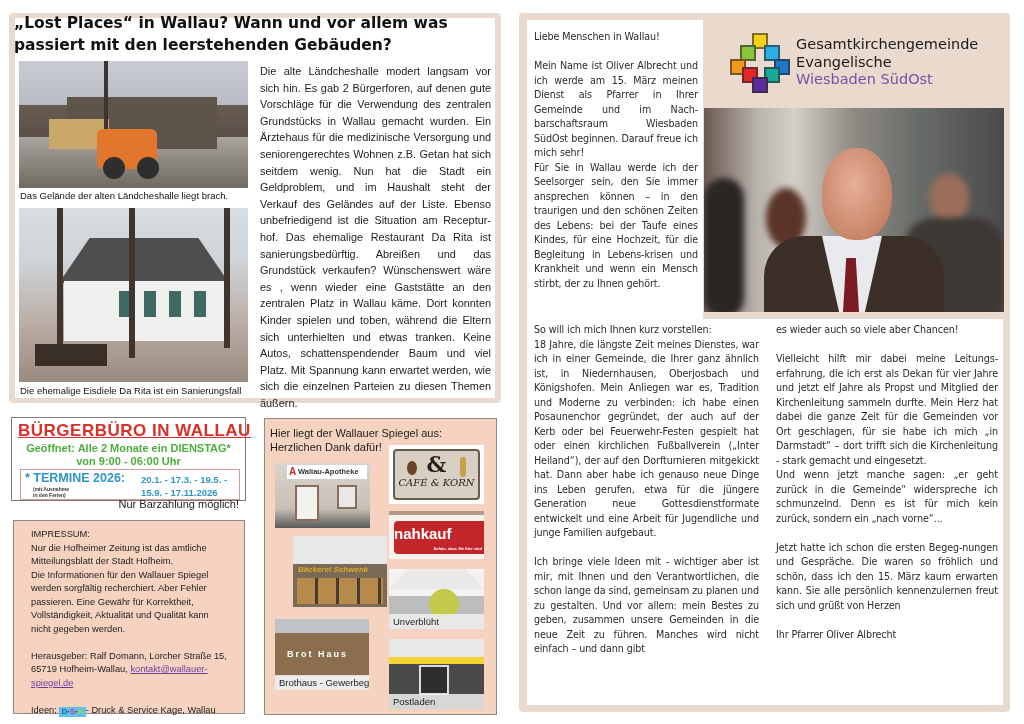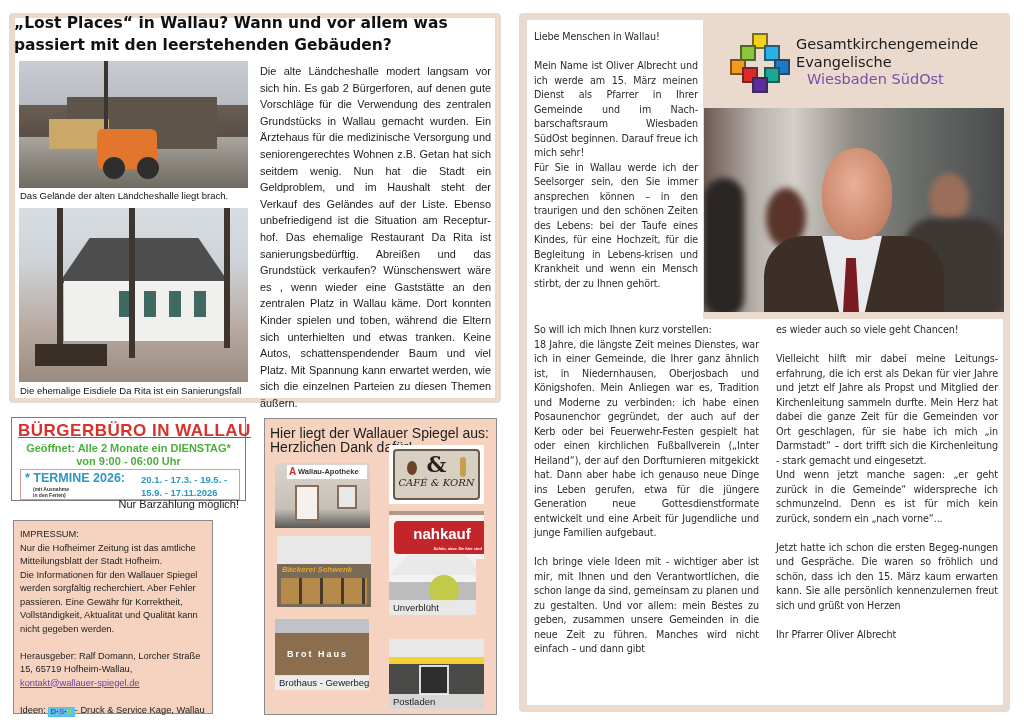--- a/index.html
+++ b/index.html
@@ -67,55 +67,55 @@
     position: absolute; left: 8px; top: 51px; width: 220px; height: 31px;
     border: 1px solid #d99a9a;
   }
   .bb-termine .label { position: absolute; left: 4px; top: 1px; font-weight: bold; font-size: 12.5px; color: #2e97c7; white-space: nowrap; }
   .bb-termine .note { position: absolute; left: 12px; top: 17px; font-size: 5px; line-height: 5.5px; color: #333; font-weight: bold; width: 40px; }
   .bb-termine .dates { position: absolute; left: 120px; top: 3px; font-weight: bold; font-size: 9.5px; line-height: 13px; color: #2e97c7; white-space: nowrap; }
   .bb-cash { position: absolute; right: 6px; top: 80px; font-size: 11px; color: #222; }
 
   
   .imp-box {
-    position: absolute; left: 13px; top: 520px; width: 200px; height: 194px;
+    position: absolute; left: 13px; top: 520px; width: 232px; height: 194px;
     background: #f6d3c0; border: 1px solid #8a8a8a;
-    padding: 7px 6px; font-size: 9.3px; line-height: 13.5px; color: #1d1d1d;
+    padding: 7px 17px; font-size: 9.3px; line-height: 13.5px; color: #1d1d1d;
   }
   .imp-box p { margin: 0; }
   .imp-box .gap { height: 13.5px; }
   .imp-mail { color: #6a3da0; text-decoration: underline; }
   .dsk-logo { display: inline-block; height: 10px; padding: 0 2px; background: #5fc0e8; font-weight: bold; font-size: 8px; line-height: 10px; vertical-align: -1px; }
   .dsk-logo .d { color: #2a62b8; } .dsk-logo .s { color: #c23aa3; } .dsk-logo .k { color: #9ed43c; }
 
   
   .aus-box {
     position: absolute; left: 264px; top: 418px; width: 233px; height: 297px;
     background: #f6d3c0; border: 1px solid #8a8a8a;
   }
-  .aus-text { position: absolute; left: 5px; top: 7px; font-size: 14px; line-height: 14px; color: #1d1d1d; }
+  .aus-text { position: absolute; left: 5px; top: 7px; font-size: 11px; line-height: 14px; color: #1d1d1d; }
   .shop { position: absolute; overflow: hidden; }
   .shop-apotheke { left: 10px; top: 44px; width: 95px; height: 65px; background: linear-gradient(180deg, #d9d4cd 0%, #c7c0b6 70%, #5a5a58 100%); }
   .shop-apotheke .sign { position:absolute; left:12px; top:2px; width:80px; height:14px; background:#fff; font-size:7.5px; font-weight:bold; line-height:14px; padding-left:11px; color:#333; white-space:nowrap; }
   .shop-apotheke .sign .a { position:absolute; left:2px; top:0; color:#d8282a; font-size:10px; }
   .shop-apotheke .door { position:absolute; left:20px; top:22px; width:24px; height:36px; background:#f4f2ee; border:2px solid #8a6c5a; }
   .shop-apotheke .win2 { position:absolute; left:62px; top:22px; width:20px; height:24px; background:#e8e8e8; border:2px solid #8a6c5a; }
   .shop-cafe { left: 124px; top: 26px; width: 95px; height: 59px; background: #fff; }
   .shop-cafe .plate { position:absolute; left:4px; top:4px; width:87px; height:51px; background:#d6cfc2; border:2px solid #6a5a4a; border-radius:4px; text-align:center; font-family:"DejaVu Serif", serif; color:#2a1e16; }
   .shop-cafe .amp { display:block; font-size:22px; line-height:26px; font-weight:bold; }
   .shop-cafe .nm { display:block; font-size:10px; line-height:12px; font-style:italic; }
   .shop-cafe .bean { position:absolute; left:12px; top:10px; width:10px; height:14px; border-radius:50%; background:#6b4426; }
   .shop-cafe .wheat { position:absolute; right:12px; top:6px; width:6px; height:20px; border-radius:3px; background:#c8a04c; }
   .shop-nahkauf { left: 124px; top: 92px; width: 95px; height: 48px; background: linear-gradient(180deg, #b39a88 0 8%, #f6f2ee 8%); }
-  .shop-nahkauf .plate { position:absolute; left:5px; top:10px; width:96px; height:33px; background:#c3262a; border-radius:4px; color:#fff; text-align:center; font-weight:bold; font-size:15px; line-height:26px; }
+  .shop-nahkauf .plate { position:absolute; left:5px; top:10px; width:96px; height:33px; background:#c3262a; border-radius:4px; color:#fff; text-align:left; font-weight:bold; font-size:15px; line-height:26px; }
   .shop-nahkauf .tag { position:absolute; right:8px; bottom:3px; font-size:4px; color:#fff; line-height:5px; font-style:italic; }
-  .shop-schwenk { left: 12px; top: 117px; width: 94px; height: 71px; background: linear-gradient(180deg, #e8e8e8 0 40%, #7a6a58 40% 100%); }
+  .shop-schwenk { left: 28px; top: 117px; width: 94px; height: 71px; background: linear-gradient(180deg, #e8e8e8 0 40%, #7a6a58 40% 100%); }
   .shop-schwenk .sign { position:absolute; left:5px; top:29px; font-size:8px; font-weight:bold; font-style:italic; color:#e4a924; white-space:nowrap; }
   .shop-schwenk .glass { position:absolute; left:4px; top:42px; width:86px; height:26px; background: repeating-linear-gradient(90deg, #b68a4a 0 18px, #4a3a2c 18px 21px); }
-  .shop-unverbl { left: 124px; top: 136px; width: 87px; height: 60px; background: linear-gradient(180deg, #f2f2f2 0 45%, #bdbdbd 45% 100%); }
+  .shop-unverbl { left: 124px; top: 150px; width: 95px; height: 60px; background: linear-gradient(180deg, #f2f2f2 0 45%, #bdbdbd 45% 100%); }
   .shop-unverbl .roof { position:absolute; left:0; top:0; width:95px; height:20px; background:#e9e9e9; clip-path: polygon(0 100%, 20% 0, 80% 0, 100% 100%); }
   .shop-unverbl .bush { position:absolute; left:40px; top:20px; width:30px; height:30px; border-radius:50%; background:#c3c948; }
   .shop-unverbl .label, .shop-broth .label, .shop-post .label {
     position:absolute; left:0; bottom:0; width:100%; height:15px; background: rgba(240,240,240,0.85);
     font-size:9.5px; line-height:15px; padding-left:4px; color:#222; white-space:nowrap;
   }
   .shop-broth { left: 10px; top: 200px; width: 94px; height: 71px; background: linear-gradient(180deg, #bfc2c7 0 20%, #8a6e4e 20% 80%, #d3d3d3 80%); }
   .shop-broth .sign { position:absolute; left:12px; top:30px; font-size:9px; font-weight:bold; color:#fff; letter-spacing:2px; white-space:nowrap; }
   .shop-post { left: 124px; top: 220px; width: 95px; height: 70px; background: linear-gradient(180deg, #e8e8e8 0 25%, #f3d233 25% 35%, #4a4a48 35% 100%); }
   .shop-post .door { position:absolute; left:30px; top:26px; width:30px; height:30px; background:#2e2e2e; border:2px solid #ddd; }
@@ -139,21 +139,21 @@
   }
   .txt p { margin: 0; }
   .txt .gap { height: 14.5px; }
   .intro-txt { left: 534px; top: 30px; width: 164px; }
   .col1 { left: 534px; top: 323px; width: 225px; }
   .col2 { left: 776px; top: 323px; width: 222px; }
 
   .logo { position: absolute; left: 730px; top: 31px; width: 60px; height: 60px; }
   .logo .sq { position: absolute; width: 16px; height: 16px; border: 2px solid rgba(40,40,40,0.6); }
   .logo-text { position: absolute; left: 796px; top: 36px; font-family: "DejaVu Sans", sans-serif; font-size: 14.5px; line-height: 17.5px; color: #1a1a1a; white-space: nowrap; }
-  .logo-text .sub { color: #7a4fa8; margin-left: 11px; }
+  .logo-text .sub { color: #7a4fa8; }
 
   .portrait {
     position: absolute; left: 704px; top: 108px; width: 300px; height: 204px; overflow: hidden;
     background: linear-gradient(90deg, #6b5a52 0%, #b9b3ae 18%, #d4cfc9 30%, #8f8a84 50%, #6a6e6a 70%, #4a4a4c 100%);
   }
   .portrait .bgperson { position:absolute; border-radius:50%; filter: blur(3px); }
   .portrait .head { position:absolute; left:118px; top:40px; width:70px; height:92px; border-radius:48% 48% 45% 45%; background: radial-gradient(ellipse at 45% 40%, #e8b097, #c78468 70%, #a9664d); }
   .portrait .suit { position:absolute; left:60px; top:128px; width:180px; height:90px; background:#3c2f28; border-radius:40px 40px 0 0; }
   .portrait .shirt { position:absolute; left:118px; top:128px; width:60px; height:80px; background:#e9eaee; clip-path: polygon(0 0, 100% 0, 70% 100%, 30% 100%); }
   .portrait .tie { position:absolute; left:139px; top:150px; width:16px; height:60px; background:#7a1c22; clip-path: polygon(20% 0, 80% 0, 100% 90%, 50% 100%, 0 90%); }
@@ -303,21 +303,21 @@
 </div>
 
 <div class="txt col1">
   <p>So will ich mich Ihnen kurz vorstellen:</p>
   <p>18 Jahre, die längste Zeit meines Dienstes, war ich in einer Gemeinde, die Ihrer ganz ähnlich ist, in Niedernhausen, Oberjosbach und Königshofen. Mein Anliegen war es, Tradition und Moderne zu verbinden: ich habe einen Posaunenchor gegründet, der auch auf der Kerb oder bei Feuerwehr-Festen gespielt hat oder einen kirchlichen Fußballverein („Inter Heiland“), der auf den Dorfturnieren mitgekickt hat. Dann aber habe ich genauso neue Dinge ins Leben gerufen, etwa für die jüngere Generation neue Gottesdienstformate entwickelt und eine Arbeit für Jugendliche und junge Familien aufgebaut.</p>
   <div class="gap"></div>
   <p>Ich bringe viele Ideen mit - wichtiger aber ist mir, mit Ihnen und den Verantwortlichen, die schon lange da sind, gemeinsam zu planen und zu gestalten. Und vor allem: mein Bestes zu geben, zusammen unsere Gemeinden in die neue Zeit zu führen. Manches wird nicht einfach – und dann gibt</p>
 </div>
 
 <div class="txt col2">
-  <p>es wieder auch so viele geht Chancen!</p>
+  <p>es wieder auch so viele aber Chancen!</p>
   <div class="gap"></div>
   <p>Vielleicht hilft mir dabei meine Leitungs-erfahrung, die ich erst als Dekan für vier Jahre und jetzt elf Jahre als Propst und Mitglied der Kirchenleitung sammeln durfte. Mein Herz hat dabei die ganze Zeit für die Gemeinden vor Ort geschlagen, für sie habe ich mich „in Darmstadt“ – dort trifft sich die Kirchenleitung - stark gemacht und eingesetzt.</p>
   <p>Und wenn jetzt manche sagen: „er geht zurück in die Gemeinde“ widerspreche ich schmunzelnd. Denn es ist für mich kein zurück, sondern ein „nach vorne“...</p>
   <div class="gap"></div>
   <p>Jetzt hatte ich schon die ersten Begeg-nungen und Gespräche. Die waren so fröhlich und schön, dass ich den 15. März kaum erwarten kann. Sie alle persönlich kennenzulernen freut sich und grüßt von Herzen</p>
   <div class="gap"></div>
   <p>Ihr Pfarrer Oliver Albrecht</p>
 </div>
 
 </body></html>

